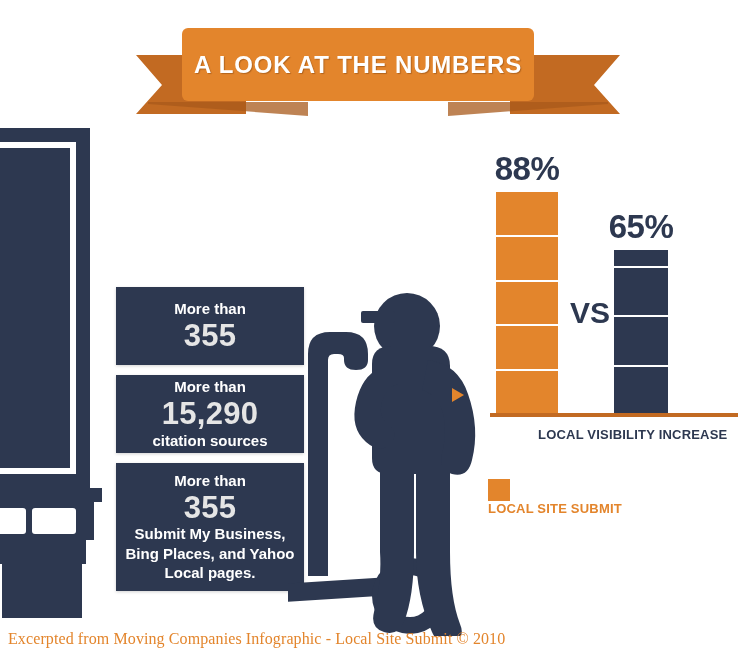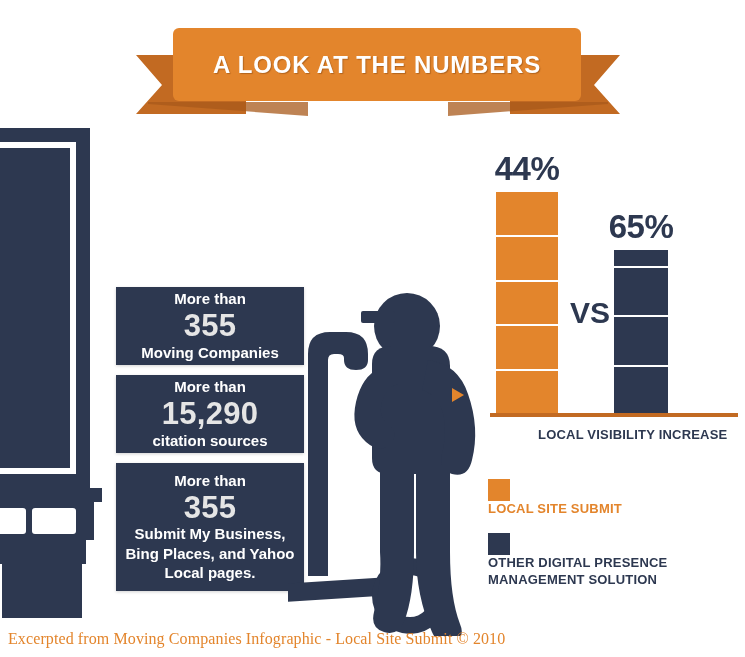--- a/index.html
+++ b/index.html
@@ -13,21 +13,21 @@
   
   .ribbon{position:absolute;left:136px;top:28px;width:484px;height:88px;}
   .ribbon-tail{position:absolute;top:27px;width:110px;height:59px;background:#C26A22;}
   .ribbon-tail.left{left:0;
     clip-path:polygon(0 0,110px 0,110px 59px,0 59px,26px 30px);}
   .ribbon-tail.right{right:0;
     clip-path:polygon(0 0,110px 0,84px 30px,110px 59px,0 59px);}
   .ribbon-fold{position:absolute;top:74px;height:14px;background:#A85A1B;opacity:.75;}
   .ribbon-fold.left{left:12px;width:160px;clip-path:polygon(0 0,160px 0,160px 14px,0 2px);}
   .ribbon-fold.right{right:12px;width:160px;clip-path:polygon(0 0,160px 0,160px 2px,0 14px);}
-  .ribbon-main{position:absolute;left:37px;top:0;width:408px;height:73px;
+  .ribbon-main{position:absolute;left:46px;top:0;width:352px;height:73px;
     background:#E3852C;border-radius:6px;display:flex;align-items:center;justify-content:center;}
   .ribbon-title{color:#fff;font-size:24px;font-weight:bold;letter-spacing:.8px;
     text-shadow:1px 1px 1px rgba(120,60,10,.45);white-space:nowrap;}
 
   
   .truck{position:absolute;left:-10px;top:128px;width:112px;height:490px;}
   .truck svg{display:block;}
 
   
   .stat{position:absolute;background:#2D3850;width:188px;
@@ -104,21 +104,20 @@
         <path d="M0 412 H96 V436 H0 Z"></path>
 
         <path d="M12 436 H92 V490 H12 Z"></path>
       </g>
     </svg>
   </div>
 
   <div class="stat" id="stat-1">
     <span class="more">More than</span>
     <span class="num">355</span>
-    <span class="desc">Moving Companies</span>
   </div>
 
   <div class="stat" id="stat-2">
     <span class="more">More than</span>
     <span class="num">15,290</span>
     <span class="desc">citation sources</span>
   </div>
 
   <div class="stat" id="stat-3">
     <span class="more">More than</span>
@@ -152,21 +151,21 @@
         <path d="M128 190 h34 v86 q0 46 10 72 q6 14-8 18 q-14 4-20-10 q-16-36-16-80 Z"></path>
       </g>
 
       <path d="M164 112 l12 7 l-12 7 Z" fill="#E3852C"></path>
     </svg>
   </div>
 
   <div class="chart">
 
     <div class="bar-wrap" id="bar-a-wrap">
-      <div class="bar-label" style="top:-42px;">44%</div>
+      <div class="bar-label" style="top:-42px;">88%</div>
       <div class="bar" style="height:222px;">
         <div class="seg" style="flex:1;background:#E3852C;"></div>
         <div class="seg" style="flex:1;background:#E3852C;"></div>
         <div class="seg" style="flex:1;background:#E3852C;"></div>
         <div class="seg" style="flex:1;background:#E3852C;"></div>
         <div class="seg" style="flex:1;background:#E3852C;"></div>
       </div>
     </div>
 
     <div class="bar-wrap" id="bar-b-wrap">
@@ -182,21 +181,17 @@
     <div class="vs">VS</div>
     <div class="baseline"></div>
     <div class="axis-caption">LOCAL VISIBILITY INCREASE</div>
   </div>
 
   <div class="legend">
     <div class="legend-row">
       <span class="swatch" style="background:#E3852C;"></span>
       <span class="legend-text orange">LOCAL SITE SUBMIT</span>
     </div>
-    <div class="legend-row">
-      <span class="swatch" style="background:#2D3850;"></span>
-      <span class="legend-text navy">OTHER DIGITAL PRESENCE MANAGEMENT SOLUTION</span>
-    </div>
   </div>
 
   <div class="footer">Excerpted from Moving Companies Infographic - Local Site Submit © 2010</div>
 
 </div>
 
 </body></html>

